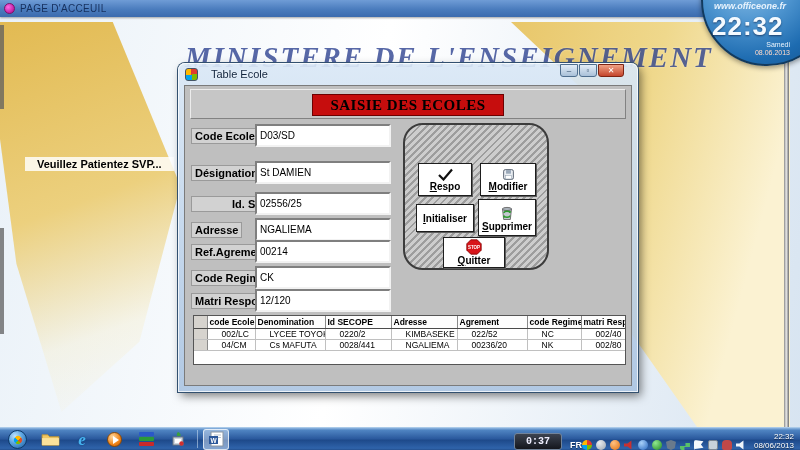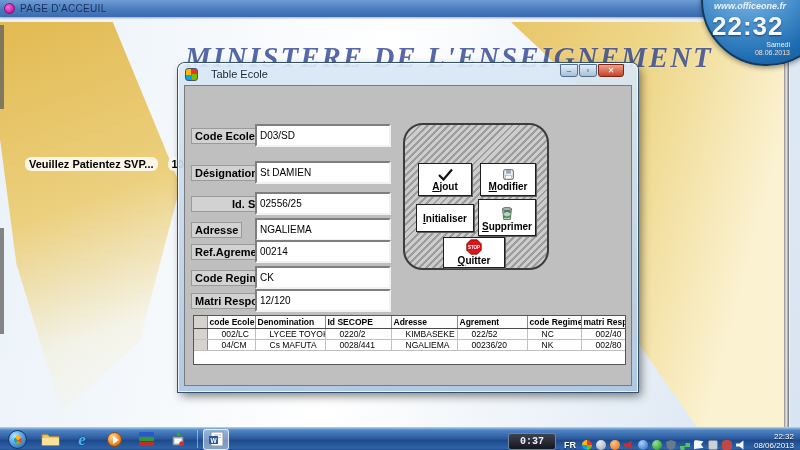--- a/index.html
+++ b/index.html
@@ -23,21 +23,21 @@
                clip-path:polygon(0% 0%,55% 0%,88% 42%,68% 82%,30% 100%,8% 62%,0% 30%); }
   .gold-right { position:absolute; left:480px; top:22px; width:310px; height:405px; z-index:1;
                 background:linear-gradient(105deg,#e7c363 0%,#efd88c 45%,#fbf2d2 80%);
                 clip-path:polygon(10% 0%,100% 0%,100% 100%,70% 100%,48% 76%,46% 26%); }
   .edge-strip { position:absolute; left:0; width:4px; background:#5f5f5f; opacity:.75; z-index:2; }
   .bg-heading { position:absolute; left:185px; top:41px; z-index:2; white-space:nowrap;
                 font-family:"Liberation Serif", serif; font-weight:bold; font-style:italic;
                 font-size:29px; letter-spacing:2px; color:#2a3f8f; opacity:.78;
                 text-shadow:0 0 2px rgba(255,255,255,.6);text-align:center; }
   .status-line { position:absolute; left:25px; top:158px; z-index:2; font-size:11px; font-weight:bold; color:#000; }
-  .status-line span { background:rgba(255,255,255,.82); padding:1px 4px; border-radius:6px; }
+  .status-line span { background:rgba(255,255,255,.82); padding:1px 12px; border-radius:0; }
   .status-line .pct { margin-left:10px; }
 
   
   .gadget { position:absolute; left:701px; top:-66px; width:132px; height:132px; z-index:30;
             border-radius:50%; border:2px solid #123a5e;
             background:radial-gradient(circle at 35% 30%, #9ccbee 0%, #4d94cf 40%, #1d6bb0 70%, #155089 100%);
             box-shadow:0 2px 5px rgba(0,0,0,.4); }
   .gadget-site { position:absolute; left:706px; top:1px; width:88px; z-index:31; text-align:center;
                  font-size:9px; font-weight:bold; font-style:italic; color:#e8f3fd; }
   .gadget-time { position:absolute; left:712px; top:11px; z-index:31; font-size:26px; font-weight:bold;
@@ -119,21 +119,21 @@
   .wmp { width:15px; height:15px; border-radius:50%; background:radial-gradient(circle at 35% 30%,#ffd9a0,#f08418 60%,#c05a08); position:relative; border:1px solid #8a4a08;}
   .wmp i { position:absolute; left:5px; top:3.5px; width:0; height:0; border-left:6px solid #fff; border-top:4px solid transparent; border-bottom:4px solid transparent; }
   .books { display:flex; flex-direction:column; gap:1px; }
   .books i { width:15px; height:4px; border-radius:1px; }
   .sep { width:1px; height:18px; background:rgba(220,235,250,.5); margin:0 5px 0 0; }
 
   .tb-right { margin-left:auto; display:flex; align-items:flex-end; height:100%; }
   .timer { width:48px; height:17px; border-radius:3px; border:1px solid #71839a;
            background:linear-gradient(#3c4350,#14161d); color:#eef; font-size:10px; font-weight:bold;
            font-family:"Liberation Mono",monospace; text-align:center; line-height:15px; margin-right:8px; cursor:pointer; }
-  .lang { font-size:9px; font-weight:bold; color:#fff; margin-right:6px; cursor:pointer; text-shadow:0 1px 1px rgba(0,0,0,.5);}
+  .lang { font-size:9px; font-weight:bold; color:#fff; margin-right:0; cursor:pointer; text-shadow:0 1px 1px rgba(0,0,0,.5);}
   .tray { display:flex; align-items:center; gap:4px; margin-right:8px; }
   .tray span { width:10px; height:10px; display:inline-block; cursor:pointer; border-radius:2px; }
   .tb-clock { text-align:right; font-size:8px; line-height:9px; color:#fff; margin-right:6px; cursor:pointer;
               text-shadow:0 1px 1px rgba(0,0,0,.6); }
 </style>
 </head>
 <body>
 
 <div class="screen">
 
@@ -163,20 +163,23 @@
       <span class="win-ico"></span>
       <span class="win-title">Table Ecole</span>
       <span class="caption-btns">
         <button class="cap">–</button>
         <button class="cap">▫</button>
         <button class="cap close">✕</button>
       </span>
     </div>
 
     <div class="client">
+      <div class="hdr-band">
+        <div class="banner">SAISIE DES ECOLES</div>
+      </div>
 
       <label class="fld-label" style="top:42px;">Code Ecole</label>
       <input class="fld-input" style="top: 38px;" value="D03/SD">
       <label class="fld-label" style="top:79px;">Désignation Ecole</label>
       <input class="fld-input" style="top: 75px;" value="St DAMIEN">
       <label class="fld-label" style="top:110px;padding-left:40px;">Id. SECOPE</label>
       <input class="fld-input" style="top: 106px;" value="02556/25">
       <label class="fld-label" style="top:136px;">Adresse</label>
       <input class="fld-input" style="top: 132px;" value="NGALIEMA">
       <label class="fld-label" style="top:158px;">Ref.Agrement</label>
@@ -184,21 +187,21 @@
       <label class="fld-label" style="top:184px;">Code Regime</label>
       <input class="fld-input" style="top: 180px;" value="CK">
       <label class="fld-label" style="top:207px;">Matri Responsable</label>
       <input class="fld-input" style="top: 203px;" value="12/120">
 
       <div class="btn-panel">
         <button class="fbtn" style="left:13px;top:38px;width:54px;height:33px;">
           <svg width="17" height="13" viewBox="0 0 17 13">
               <path d="M2 7 L6.5 11.5 L15 1.5" stroke="#111" stroke-width="2.2" fill="none"></path>
             </svg>
-          <span class="fbtn-label">Ajout</span>
+          <span class="fbtn-label">Respo</span>
         </button>
         <button class="fbtn" style="left:75px;top:38px;width:56px;height:33px;">
           <svg width="13" height="13" viewBox="0 0 16 16">
             <rect x="2" y="2" width="12" height="12" rx="2" fill="#e9edf2" stroke="#3a4656"></rect>
             <rect x="5" y="2.5" width="6" height="4.5" fill="#9aa8b8"></rect>
             <rect x="4.5" y="9" width="7" height="4.5" fill="#fff" stroke="#8a98a8" stroke-width=".6"></rect>
           </svg>
           <span class="fbtn-label">Modifier</span>
         </button>
         <button class="fbtn" style="left:11px;top:79px;width:58px;height:28px;">

